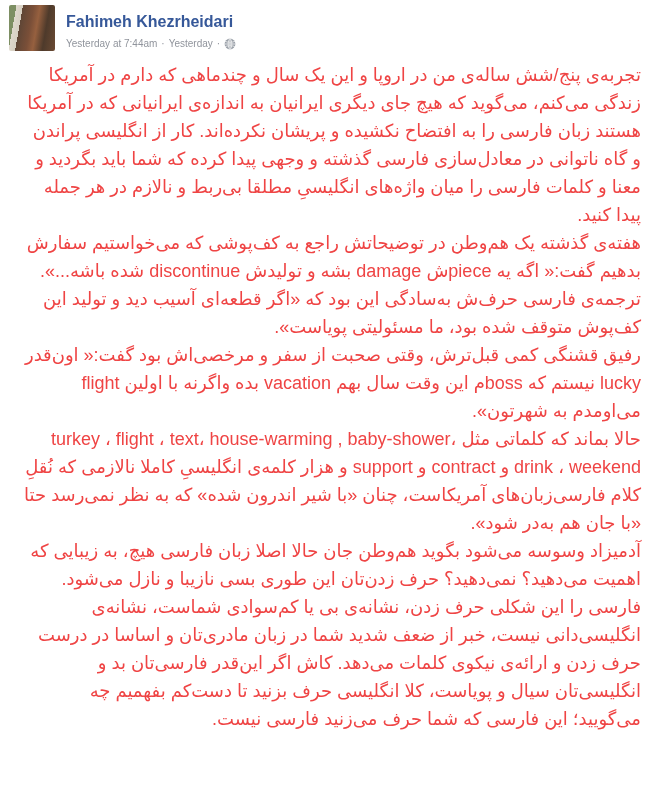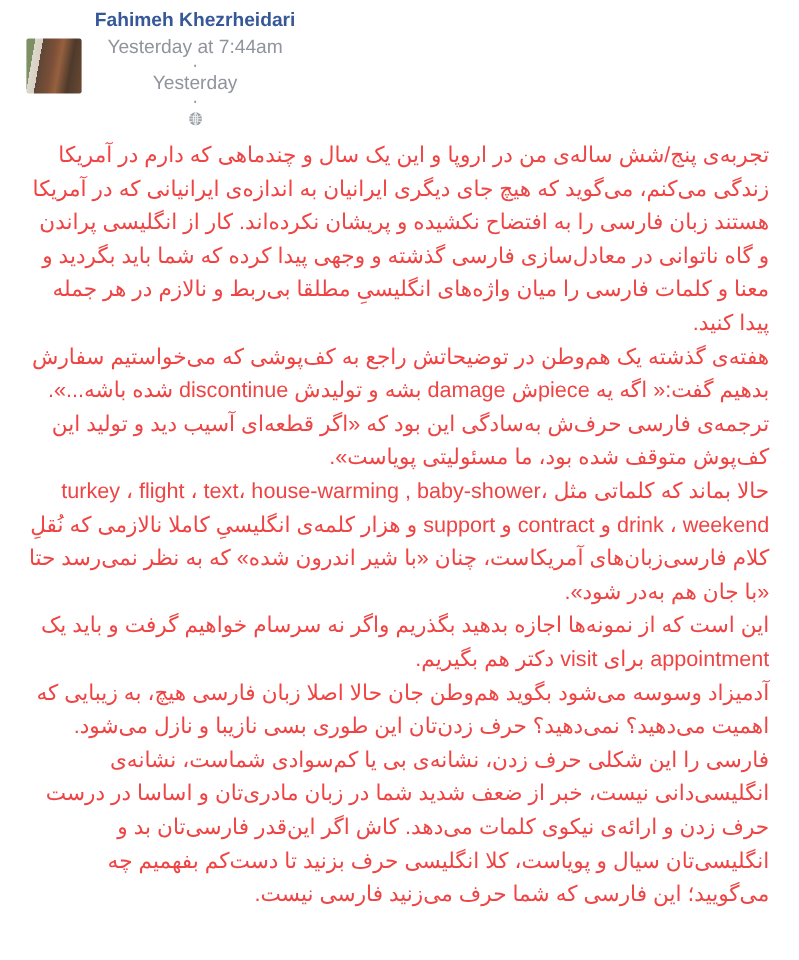--- a/index.html
+++ b/index.html
@@ -13,22 +13,22 @@
     overflow: hidden;
     font-family: "Liberation Sans", "DejaVu Sans", sans-serif;
   }
   .post {
     width: 100%;
     height: 100%;
     background: #ffffff;
   }
   .post-header {
     display: flex;
-    align-items: center;
-    padding: 5px 8px 2px 22px;
+    align-items: flex-end;
+    padding: 5px 8px 2px 9px;
   }
   .avatar {
     width: 46px;
     height: 46px;
     flex: none;
     cursor: pointer;
     border-radius: 2px;
     background:
       linear-gradient(100deg,
         #7d8f63 0%, #7d8f63 14%,
@@ -48,23 +48,22 @@
     font-size: 16px;
     line-height: 19px;
     text-decoration: none;
     cursor: pointer;
   }
   .meta {
     display: flex;
     align-items: center;
     margin-top: 5px;
     color: #90949c;
-    font-size: 16px;
+    font-size: 10px;
     line-height: 15px;
-    flex-direction: column;
   }
   .meta a {
     color: #90949c;
     text-decoration: none;
     cursor: pointer;
   }
   .meta .sep {
     margin: 0 4px;
   }
   .globe {
@@ -114,18 +113,18 @@
             </g>
           </svg>
         </span>
       </div>
     </div>
   </div>
 
   <div class="post-body" dir="rtl">
     <p>تجربه‌ی پنج/شش ساله‌ی من در اروپا و این یک سال و چندماهی که دارم در آمریکا زندگی می‌کنم، می‌گوید که هیچ جای دیگری ایرانیان به اندازه‌ی ایرانیانی که در آمریکا هستند زبان فارسی را به افتضاح نکشیده و پریشان نکرده‌اند. کار از انگلیسی پراندن و گاه ناتوانی در معادل‌سازی فارسی گذشته و وجهی پیدا کرده که شما باید بگردید و معنا و کلمات فارسی را میان واژه‌های انگلیسیِ مطلقا بی‌ربط و نالازم در هر جمله پیدا کنید.</p>
     <p>هفته‌ی گذشته یک هم‌وطن در توضیحاتش راجع به کف‌پوشی که می‌خواستیم سفارش بدهیم گفت:« اگه یه pieceش damage بشه و تولیدش discontinue شده باشه...». ترجمه‌ی فارسی حرف‌ش به‌سادگی این بود که «اگر قطعه‌ای آسیب دید و تولید این کف‌پوش متوقف شده بود، ما مسئولیتی پویاست».</p>
+    <p>رفیق قشنگی کمی قبل‌ترش، وقتی صحبت از سفر و مرخصی‌اش بود گفت:« اون‌قدر lucky نیستم که bossم این وقت سال بهم vacation بده واگرنه با اولین flight می‌اومدم به شهرتون».</p>
     <p>حالا بماند که کلماتی مثل ‪turkey ، flight ، text، house-warming , baby-shower، drink ، weekend‬ و contract و support و هزار کلمه‌ی انگلیسیِ کاملا نالازمی که نُقلِ کلام فارسی‌زبان‌های آمریکاست، چنان «با شیر اندرون شده» که به نظر نمی‌رسد حتا «با جان هم به‌در شود».</p>
-    <p>این است که از نمونه‌ها اجازه بدهید بگذریم واگر نه سرسام خواهیم گرفت و باید یک appointment برای visit دکتر هم بگیریم.</p>
     <p>آدمیزاد وسوسه می‌شود بگوید هم‌وطن جان حالا اصلا زبان فارسی هیچ، به زیبایی که اهمیت می‌دهید؟ نمی‌دهید؟ حرف زدن‌تان این طوری بسی نازیبا و نازل می‌شود. فارسی را این شکلی حرف زدن، نشانه‌ی بی یا کم‌سوادی شماست، نشانه‌ی انگلیسی‌دانی نیست، خبر از ضعف شدید شما در زبان مادری‌تان و اساسا در درست حرف زدن و ارائه‌ی نیکوی کلمات می‌دهد. کاش اگر این‌قدر فارسی‌تان بد و انگلیسی‌تان سیال و پویاست، کلا انگلیسی حرف بزنید تا دست‌کم بفهمیم چه می‌گویید؛ این فارسی که شما حرف می‌زنید فارسی نیست.</p>
   </div>
 
 </div>
 
 </body></html>

